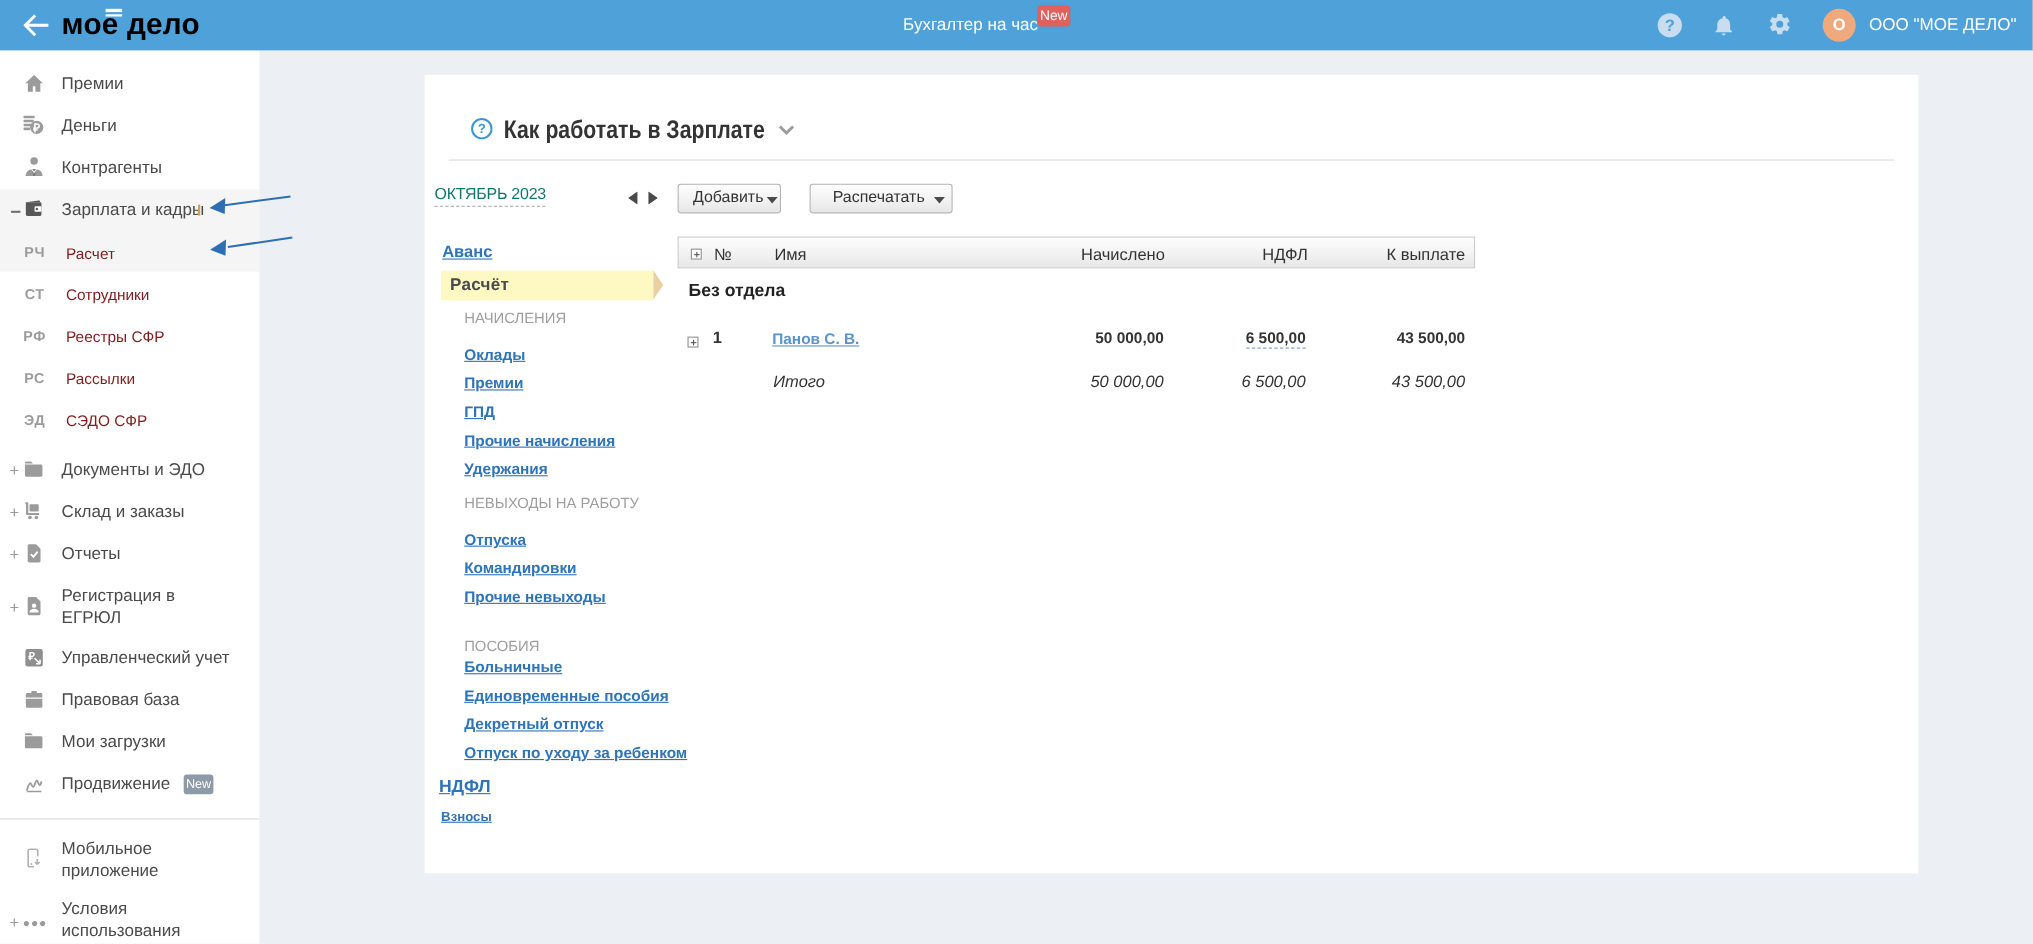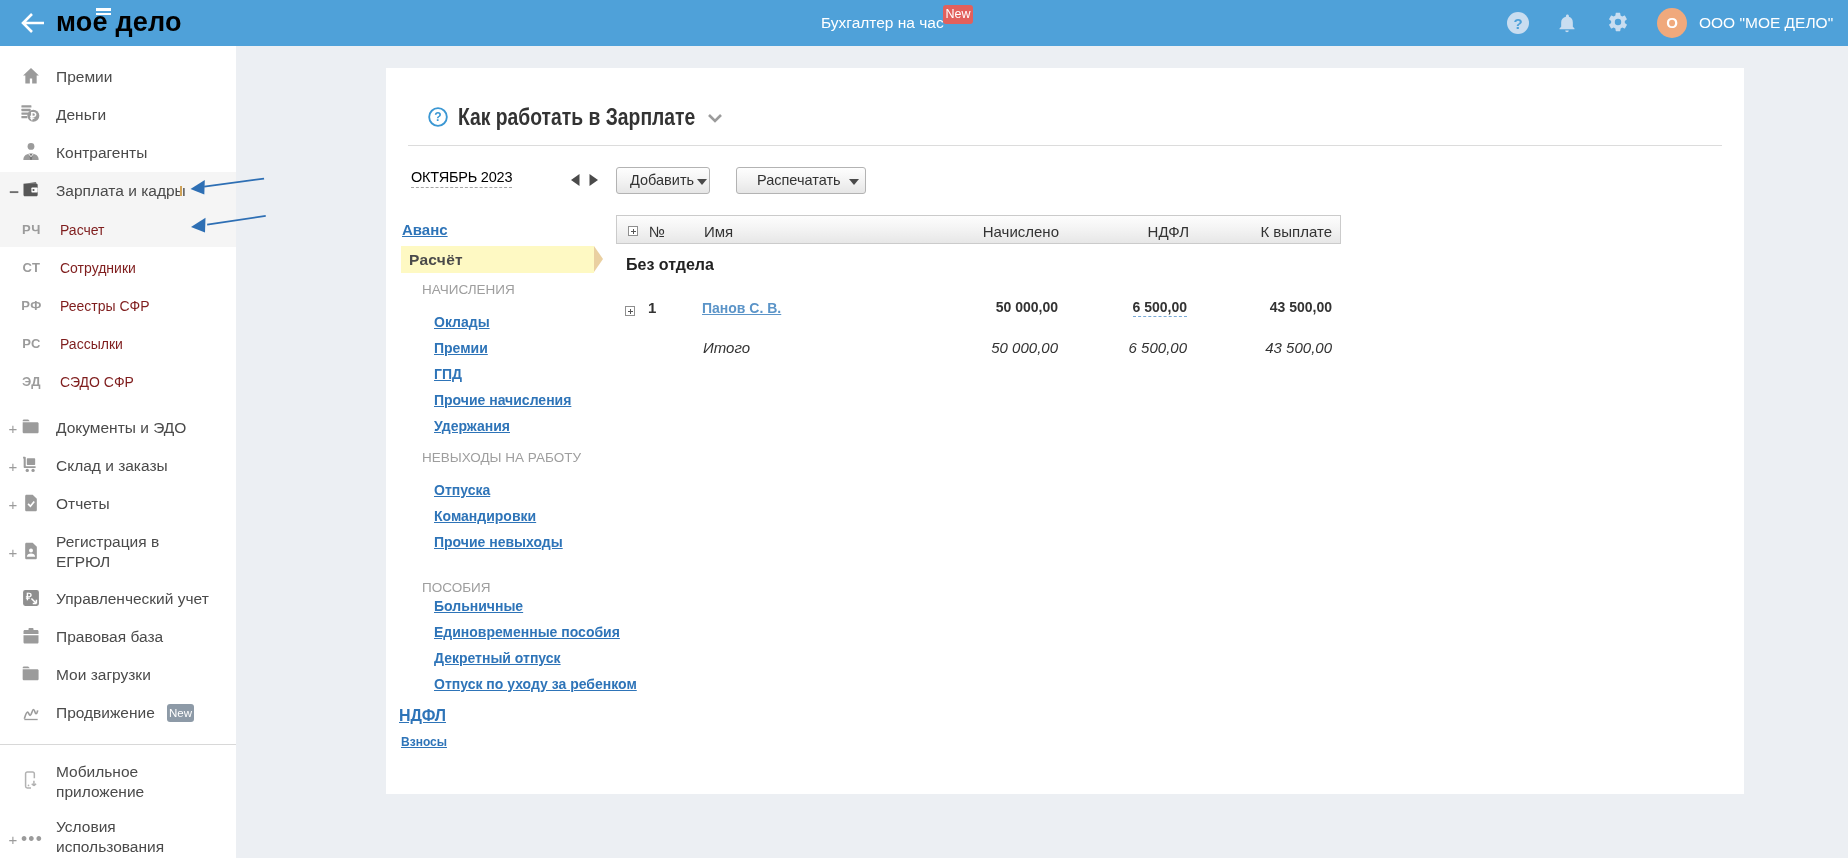--- a/index.html
+++ b/index.html
@@ -31,31 +31,31 @@
 #main { position:absolute; left:236px; top:46px; width:1612px; height:812px; background:#eceff3; }
 #card { position:absolute; left:150px; top:22px; width:1358px; height:726px; background:#fff; }
 
 
 #helpicon { position:absolute; left:42px; top:39px; width:20px; height:20px; }
 #title { position:absolute; left:72px; top:36px; font-size:23px; font-weight:bold; color:#333; transform:scaleX(0.84); transform-origin:left top; white-space:nowrap; }
 #titlechev { position:absolute; left:321px; top:45px; }
 #hr1 { position:absolute; left:22px; top:77px; width:1314px; height:1px; background:#dcdcdc; }
 
 
-#period { position:absolute; left:25px; top:101px; font-size:14.5px; letter-spacing:-0.2px; color:#000000; border-bottom:1px dashed #a5a5a5; padding-bottom:2px; }
+#period { position:absolute; left:9px; top:101px; font-size:14.5px; letter-spacing:-0.2px; color:#0f766e; border-bottom:1px dashed #a5a5a5; padding-bottom:2px; }
 #prevnext { position:absolute; left:185px; top:106px; }
 .btn { position:absolute; top:99px; height:27px; border:1px solid #b3b3b3; border-radius:3px; background:linear-gradient(180deg,#fefefe 0%,#f2f2f2 55%,#e6e6e6 100%); font-size:14.5px; color:#333; text-align:left; }
 #btn1 { left:230px; width:94px; padding:4px 0 0 13px; }
 #btn2 { left:350px; width:130px; padding:4px 0 0 20px; }
 .btntri { position:absolute; top:11px; width:0; height:0; border-left:5.5px solid transparent; border-right:5.5px solid transparent; border-top:6.5px solid #4a4a4a; }
 
 
 .bluelink { color:#2e74b8; text-decoration:underline; white-space:nowrap;font-weight:bold; }
 .navsec { position:absolute; left:36px; font-size:13.5px; color:#9e9e9e; white-space:nowrap; }
-.navlink { position:absolute; left:48px; font-size:14px; }
+.navlink { position:absolute; left:36px; font-size:14px; }
 #avans { position:absolute; left:16px; font-size:15px; top:153px; }
 #tab { position:absolute; left:15px; top:178px; width:193px; height:27px; background:#fef9c3; }
 #tabarrow { position:absolute; left:208px; top:178px; width:0; height:0; border-top:13.5px solid transparent; border-bottom:13.5px solid transparent; border-left:9px solid #ead0a1; }
 #tab span { position:absolute; left:8px; top:5px; font-size:15.5px; letter-spacing:0.3px; font-weight:bold; color:#4a4a4a; }
 #ndfl { position:absolute; left:13px; font-size:16px; top:639px; }
 #vznos { position:absolute; left:15px; font-size:12px; top:667px; }
 
 
 #table { position:absolute; left:230px; top:147px; width:725px; }
 #thead { position:absolute; left:0; top:0; width:725px; height:29px; border:1px solid #cbcbcb; background:linear-gradient(180deg,#fdfdfd 0%,#f3f3f3 50%,#e7e7e7 100%); }

